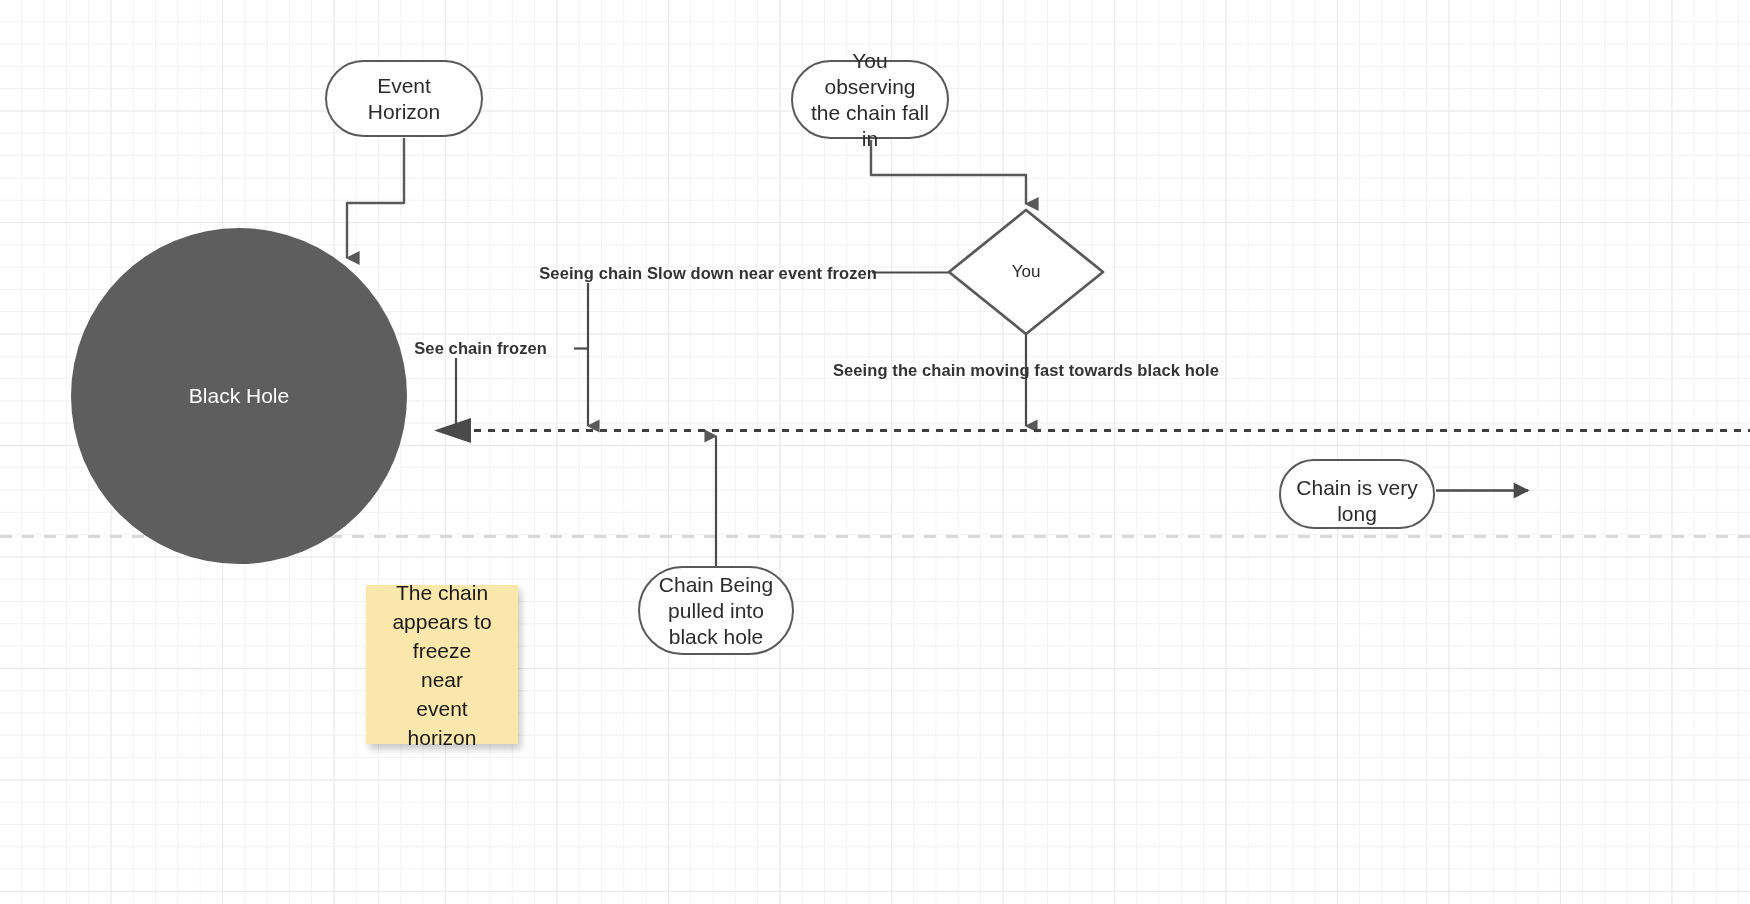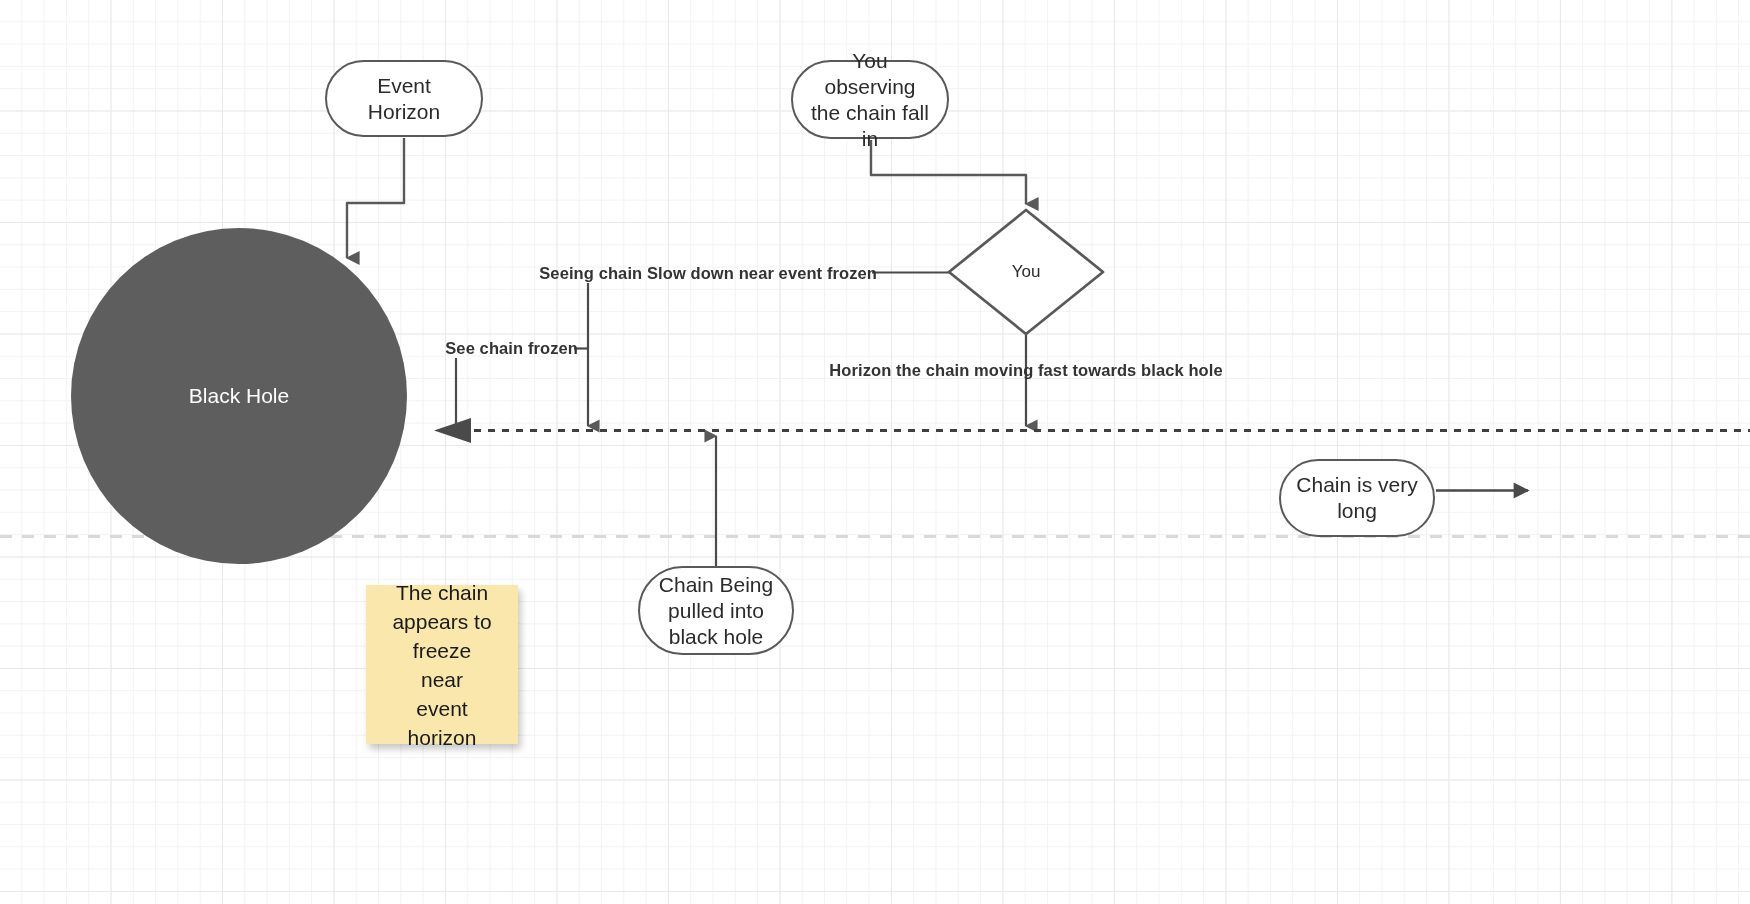--- a/index.html
+++ b/index.html
@@ -151,27 +151,27 @@
   </div>
 
   <div class="node rounded-node" style="left:638px; top:566px; width:156px; height:89px;">
     <span>Chain Being<br>pulled into<br>black hole</span>
   </div>
 
   <div class="node rounded-node" style="left:791px; top:60px; width:158px; height:79px;">
     <span>You observing<br>the chain fall in</span>
   </div>
 
-  <div class="node rounded-node" style="left:1279px; top:459px; width:156px; height:78px;">
+  <div class="node rounded-node" style="left:1279px; top:459px; width:156px; height:70px;align-items:flex-end;">
     <span>Chain is very<br>long</span>
   </div>
 
   <div class="sticky" style="left:366px; top:585px; width:152px; height:159px; background:#fae7ab;">
     <span>The chain<br>appears to<br>freeze near<br>event horizon</span>
   </div>
 
   <div class="edge-label anchor-right" style="left:877px; top:273px;">Seeing chain Slow down near event frozen</div>
 
-  <div class="edge-label anchor-right" style="left:578px; top:348px;">See chain frozen</div>
+  <div class="edge-label anchor-right" style="left:547px; top:348px;">See chain frozen</div>
 
-  <div class="edge-label anchor-center" style="left:1026px; top:370px;">Horizon the chain moving fast towards black hole</div>
+  <div class="edge-label anchor-center" style="left:1026px; top:370px;">Seeing the chain moving fast towards black hole</div>
 
 </div>
 
 </body></html>

